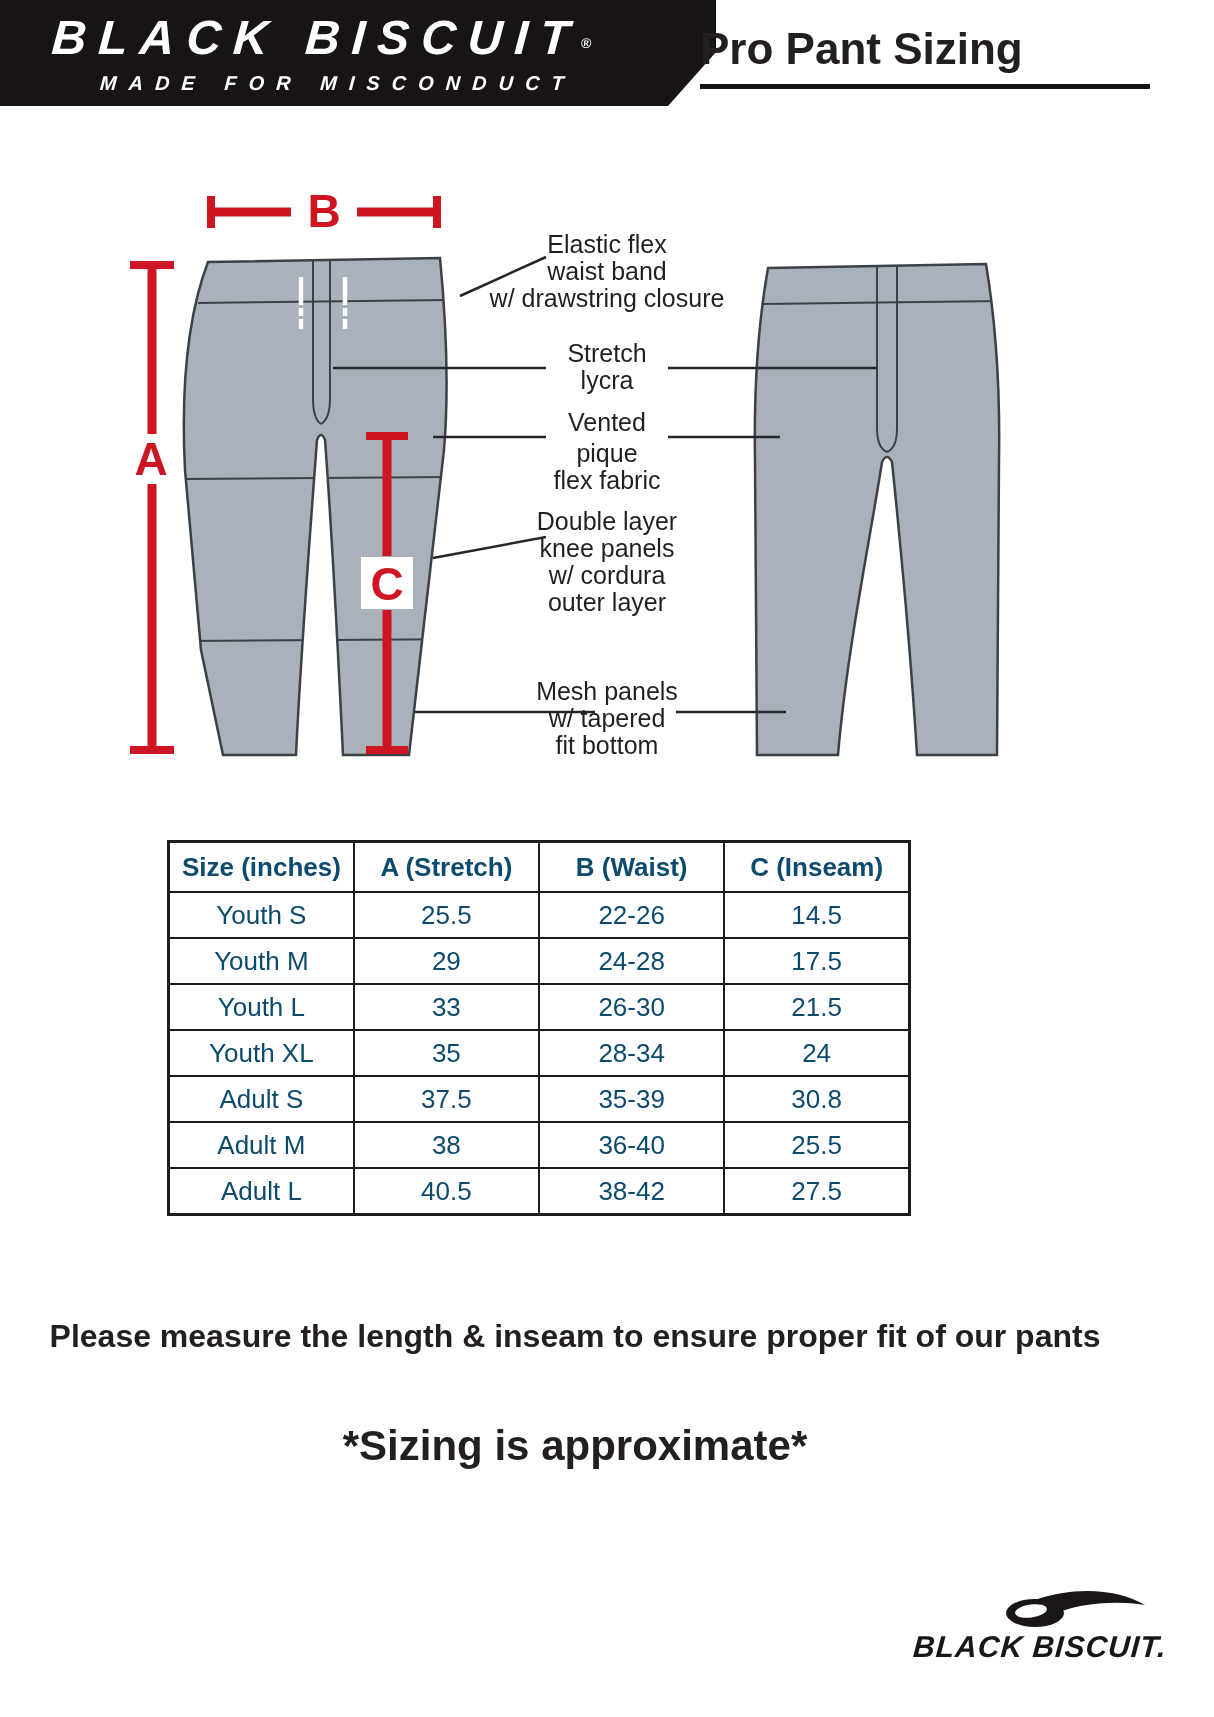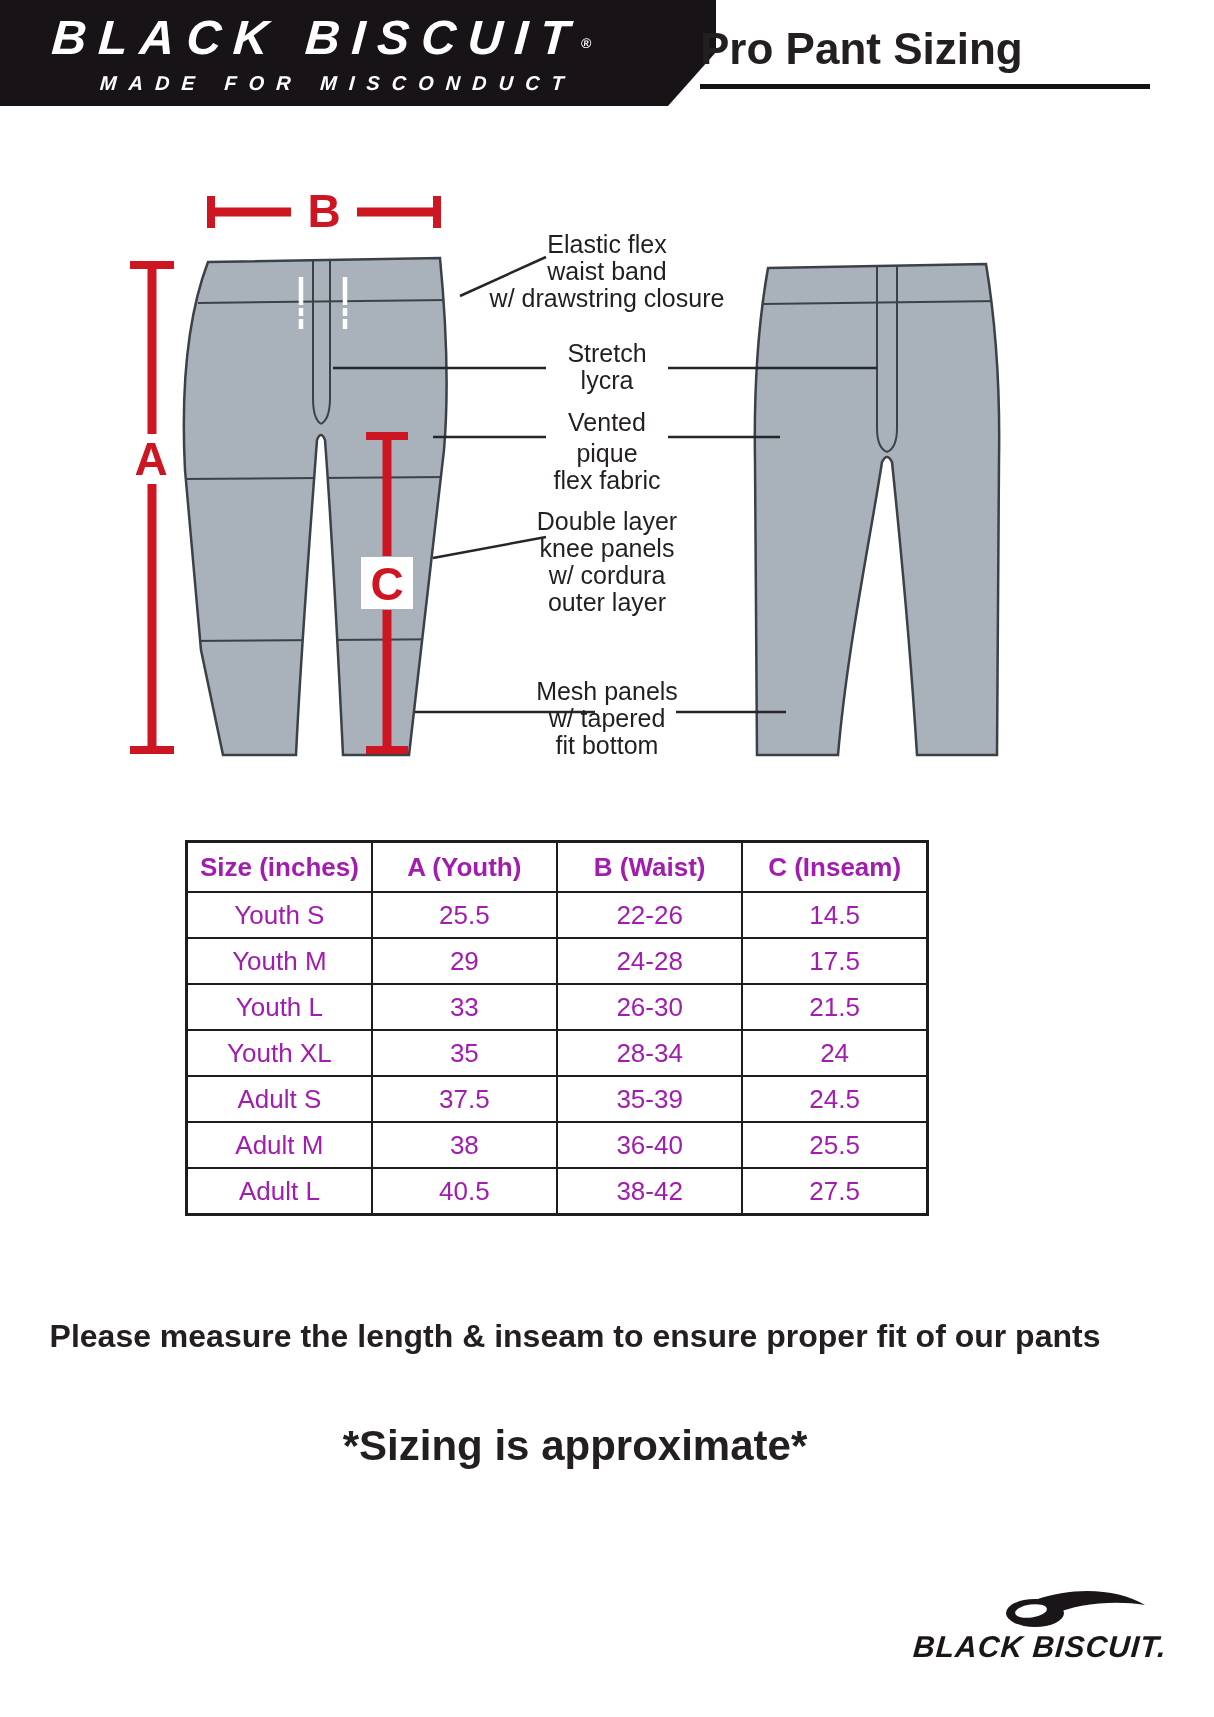--- a/index.html
+++ b/index.html
@@ -30,23 +30,23 @@
   }
   .title-underline{
     position:absolute;left:700px;top:84px;width:450px;height:5px;background:#131313;
   }
   
   svg{position:absolute;left:0;top:0;}
   .callout-text{font-size:25px;fill:#231f20;text-anchor:middle;font-family:"Liberation Sans",sans-serif;}
   .dim-letter{font-size:46px;font-weight:bold;fill:#ce1622;text-anchor:middle;font-family:"Liberation Sans",sans-serif;}
   
   table.sizing{
-    position:absolute;left:185px;top:840px;width:744px;
+    position:absolute;left:167px;top:840px;width:744px;
     border-collapse:collapse;table-layout:fixed;
-    font-size:26px;color:#a21caf;
+    font-size:26px;color:#0c4a6e;
   }
   table.sizing th,table.sizing td{
     border:2px solid #1d1d1f;text-align:center;padding:0;
   }
   table.sizing th{height:48px;font-weight:bold;}
   table.sizing td{height:44px;font-weight:normal;}
   table.sizing{border:3px solid #1d1d1f;}
   
   .note-measure{
     position:absolute;left:20px;top:1310px;width:1110px;text-align:center;
@@ -166,21 +166,21 @@
       <path d="M1035,1600 C1075,1586 1118,1589 1145,1605 C1113,1600 1076,1604 1052,1615 C1045,1607 1039,1602 1035,1600 Z" fill="#1a1519"></path>
       <ellipse cx="1035" cy="1613" rx="29" ry="14" fill="#1a1519"></ellipse>
       <ellipse cx="1031" cy="1611" rx="16" ry="6.5" fill="#ffffff" transform="rotate(-8 1031 1611)"></ellipse>
     </g>
   </svg>
 
   <table class="sizing">
     <thead>
       <tr>
         <th>Size (inches)</th>
-        <th>A (Youth)</th>
+        <th>A (Stretch)</th>
         <th>B (Waist)</th>
         <th>C (Inseam)</th>
       </tr>
     </thead>
     <tbody>
       <tr>
         <td>Youth S</td>
         <td>25.5</td>
         <td>22-26</td>
         <td>14.5</td>
@@ -200,21 +200,21 @@
       <tr>
         <td>Youth XL</td>
         <td>35</td>
         <td>28-34</td>
         <td>24</td>
       </tr>
       <tr>
         <td>Adult S</td>
         <td>37.5</td>
         <td>35-39</td>
-        <td>24.5</td>
+        <td>30.8</td>
       </tr>
       <tr>
         <td>Adult M</td>
         <td>38</td>
         <td>36-40</td>
         <td>25.5</td>
       </tr>
       <tr>
         <td>Adult L</td>
         <td>40.5</td>

